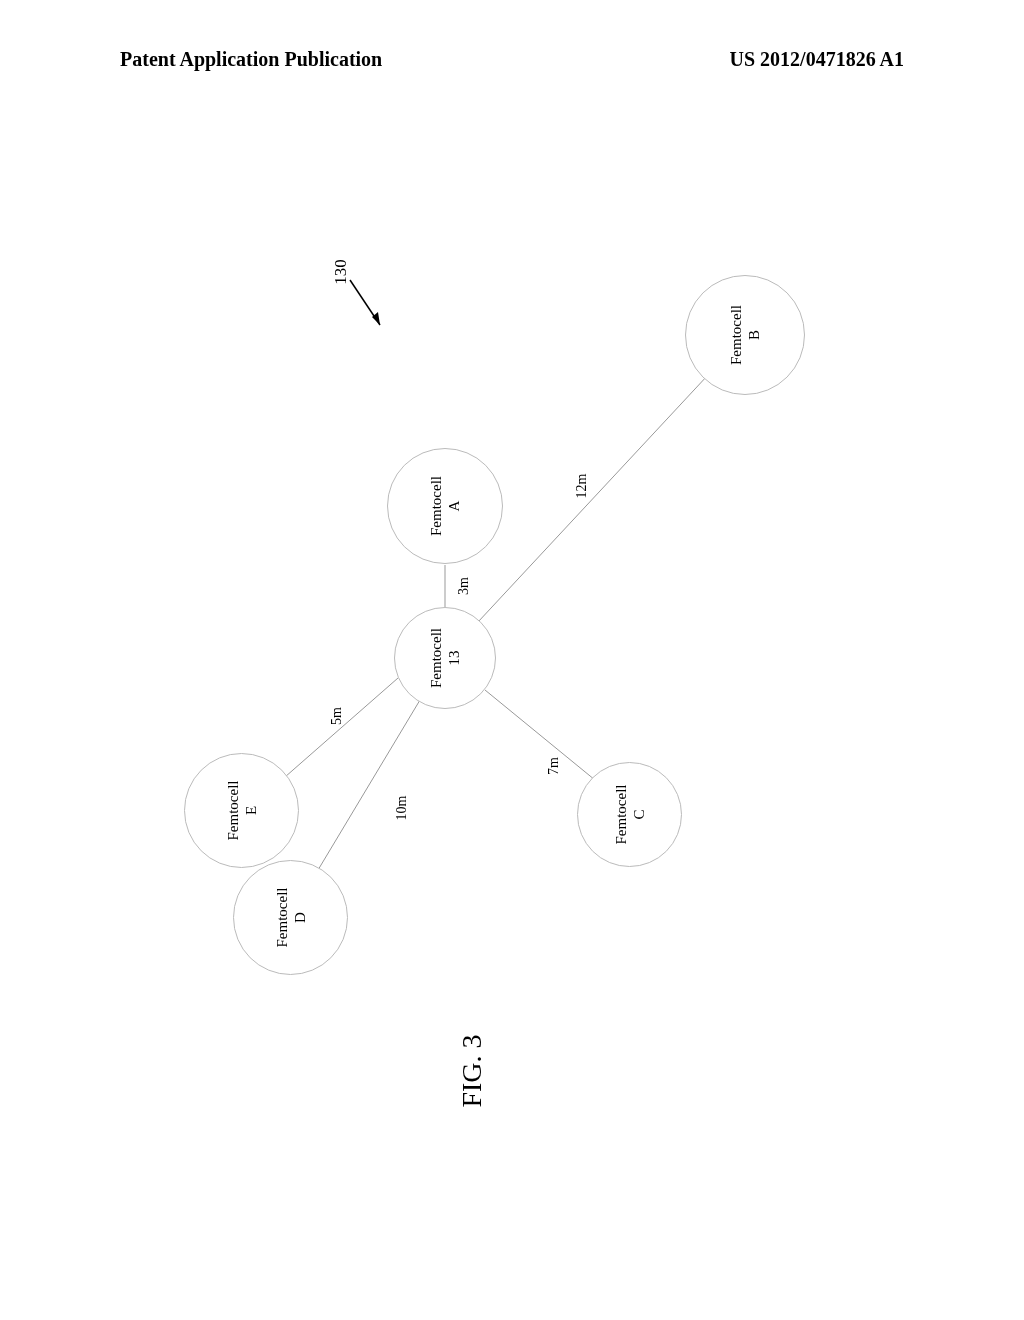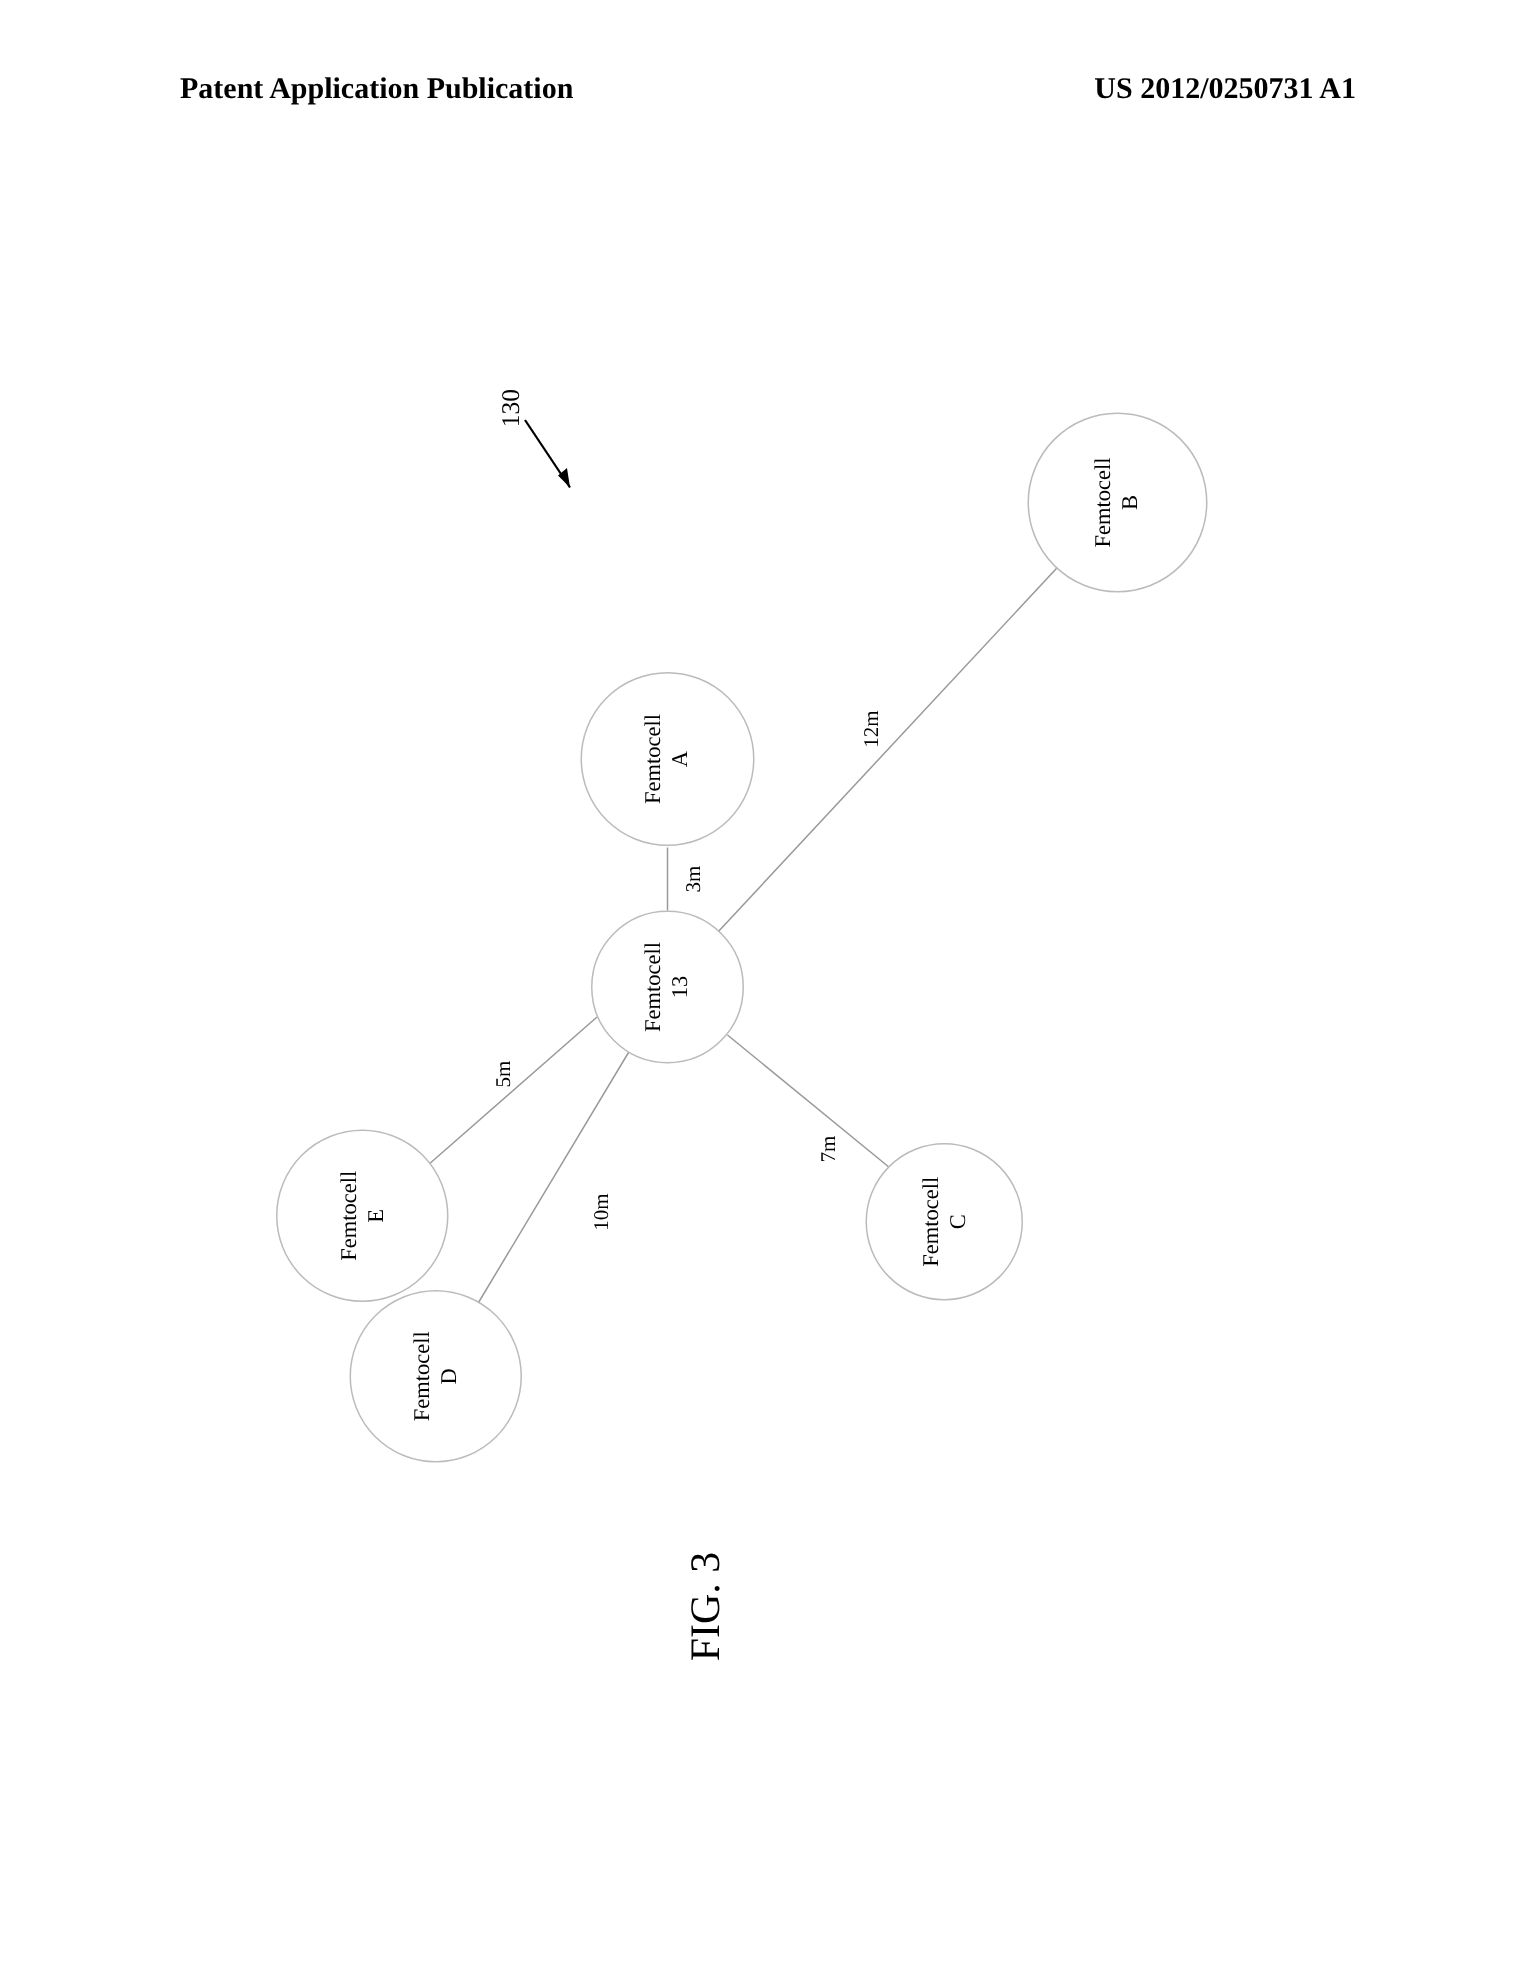--- a/index.html
+++ b/index.html
@@ -91,21 +91,21 @@
       width: 100%;
       height: 100%;
       pointer-events: none;
     }
   </style>
 </head>
 <body>
 
 <div class="header">
   <div class="header-left">Patent Application Publication</div>
-  <div class="header-right">US 2012/0250731 A1</div>
+  <div class="header-right">US 2012/0471826 A1</div>
 </div>
 
 <div class="diagram-container">
 
   <div class="ref-label" style="left: 228px; top: 62px;">130</div>
   <svg class="edges" style="overflow: visible;">
     <line x1="250" y1="80" x2="280" y2="125" stroke="black" stroke-width="1.5"></line>
     <polygon points="280,125 272,117 278,112" fill="black"></polygon>
   </svg>
 

